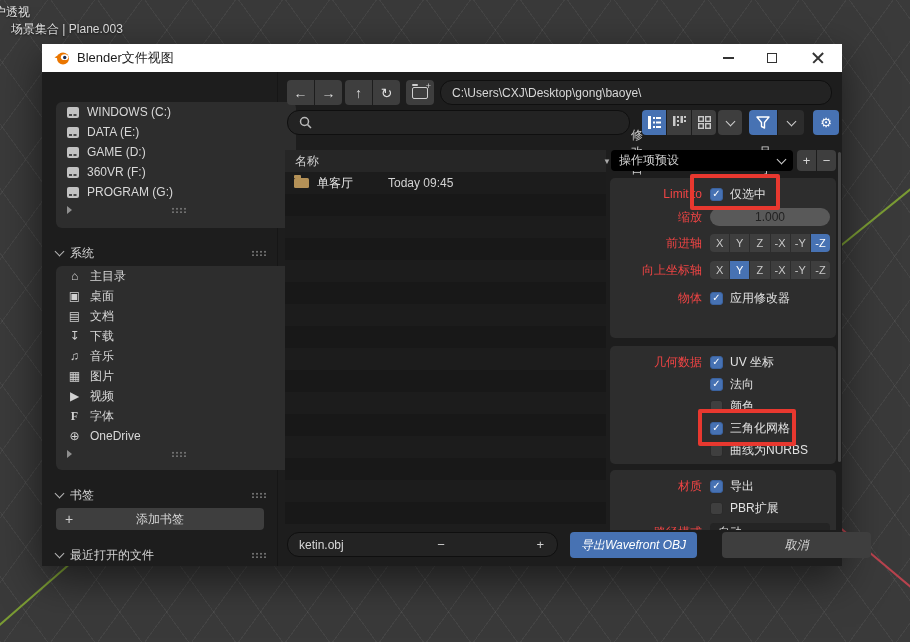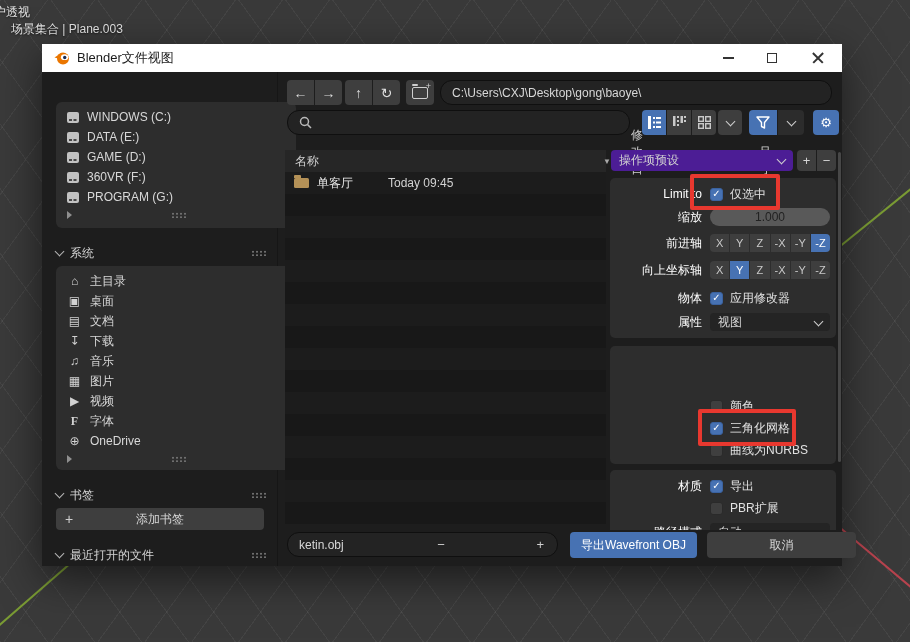--- a/index.html
+++ b/index.html
@@ -18,21 +18,21 @@
   .wbtn{position:absolute;top:0;width:44px;height:28px;display:flex;align-items:center;justify-content:center;}
   .ic-min{width:11px;height:1.5px;background:#333;}
   .ic-max{width:10px;height:10px;border:1.2px solid #333;box-sizing:border-box;}
   .ic-close{position:relative;width:12px;height:12px;}
   .ic-close::before,.ic-close::after{content:"";position:absolute;left:-1px;top:5px;width:14px;height:1.5px;background:#333;}
   .ic-close::before{transform:rotate(45deg);} .ic-close::after{transform:rotate(-45deg);}
   
   .shead{position:absolute;left:14px;width:210px;height:16px;display:flex;align-items:center;gap:7px;color:#d4d4d4;}
   .chev{width:6px;height:6px;border-right:1.6px solid #b5b5b5;border-bottom:1.6px solid #b5b5b5;transform:rotate(45deg);margin-top:-3px;flex:none;}
   .grip{margin-left:auto;width:15px;height:6px;background-image:radial-gradient(circle,#6e6e6e .9px,transparent 1.05px);background-size:4px 3.5px;}
-  .sbox{position:absolute;left:14px;width:240px;background:#2d2d2d;border-radius:6px;box-sizing:border-box;padding-top:5px;}
+  .sbox{position:absolute;left:14px;width:240px;background:#2d2d2d;border-radius:6px;box-sizing:border-box;}
   .sitem{height:20px;display:flex;align-items:center;gap:8px;padding:0 11px;color:#d8d8d8;}
   .sfoot{height:15px;display:flex;align-items:center;padding:0 11px;}
   .sfoot .grip{margin:0 auto;}
   .tri{width:0;height:0;border-left:5px solid #8f8f8f;border-top:4px solid transparent;border-bottom:4px solid transparent;}
   .drive{width:12px;height:11px;background:#c2c2c2;border-radius:2px;position:relative;flex:none;}
   .drive::after{content:"";position:absolute;left:2px;bottom:2px;width:3px;height:2px;background:#474747;box-shadow:4.5px 0 0 #474747;}
   .sicon{width:15px;text-align:center;color:#d2d2d2;font-size:12px;flex:none;}
   .addbtn{position:absolute;left:14px;width:208px;height:22px;background:#3e3e3e;border-radius:4px;display:flex;align-items:center;justify-content:center;color:#d6d6d6;}
   .addbtn .plus{position:absolute;left:9px;font-size:14px;color:#cfcfcf;}
   .vsep{position:absolute;left:235px;top:28px;bottom:0;width:1px;background:#161616;}
@@ -47,37 +47,37 @@
   #lhead{position:absolute;left:243px;top:106px;width:321px;height:22px;background:#262626;display:flex;align-items:center;color:#cfcfcf;}
   #lhead .csep{width:1px;height:12px;background:#3c3c3c;}
   #listarea{position:absolute;left:243px;top:128px;width:321px;height:352px;background:repeating-linear-gradient(180deg,#1c1c1c 0 22px,#181818 22px 44px);}
   .frow{position:absolute;left:0;top:0;width:100%;height:22px;display:flex;align-items:center;}
   .folder{width:15px;height:10px;background:#b49157;border-radius:1.5px;position:relative;flex:none;margin:0 8px 0 9px;}
   .folder::before{content:"";position:absolute;top:-3px;left:0;width:7px;height:3px;background:#b49157;border-radius:1px 1px 0 0;}
   
   #rpanel{position:absolute;left:568px;top:106px;width:226px;height:380px;overflow:hidden;}
   .pbox{position:absolute;left:0;width:226px;background:#2d2d2d;border-radius:5px;}
   .prow{position:absolute;left:6px;right:6px;height:20px;display:flex;align-items:center;}
-  .plabel{width:86px;text-align:right;margin-right:8px;color:#ffffff;flex:none;white-space:nowrap;}
+  .plabel{width:86px;text-align:right;margin-right:8px;color:#ef4444;flex:none;white-space:nowrap;}
   .pctrl{flex:1;display:flex;align-items:center;gap:7px;min-width:0;}
   .chk{width:13px;height:13px;border-radius:3px;background:#3f3f3f;border:1px solid #2a2a2a;box-sizing:border-box;display:flex;align-items:center;justify-content:center;font-size:10px;color:transparent;flex:none;}
   .chk.on{background:#4772b3;border-color:#3a62a0;color:#fff;}
   .chk::after{content:"✓";line-height:1;}
   .clab{color:#e2e2e2;white-space:nowrap;}
   .vfield{flex:1;height:18px;border-radius:9px;background:#595959;color:#222;display:flex;align-items:center;justify-content:center;}
   .dd{flex:1;height:18px;border-radius:4px;background:#242424;color:#d6d6d6;display:flex;align-items:center;padding:0 8px;}
   .dd .dchev{margin-left:auto;}
   .axgrp{flex:1;display:flex;gap:1px;}
   .axgrp span{flex:1;height:18px;background:#3e3e3e;color:#c9c9c9;font-size:11px;display:flex;align-items:center;justify-content:center;}
   .axgrp span:first-child{border-radius:4px 0 0 4px;} .axgrp span:last-child{border-radius:0 4px 4px 0;}
   .axgrp span.sel{background:#4772b3;color:#fff;}
-  #presetdd{position:absolute;left:1px;top:0;width:182px;height:21px;border-radius:4px;background:#4c1d95;color:#d2d2d2;display:flex;align-items:center;padding:0 8px;box-sizing:border-box;}
+  #presetdd{position:absolute;left:1px;top:0;width:182px;height:21px;border-radius:4px;background:#000000;color:#d2d2d2;display:flex;align-items:center;padding:0 8px;box-sizing:border-box;}
   .pm{position:absolute;top:0;width:19px;height:21px;background:#3e3e3e;color:#d6d6d6;display:flex;align-items:center;justify-content:center;font-size:13px;}
   
-  .btn{position:absolute;top:488px;height:26px;background:#3e3e3e;border-radius:4px;color:#d9d9d9;display:flex;align-items:center;justify-content:center;}
+  .btn{position:absolute;top:488px;height:26px;background:#3e3e3e;border-radius:4px;color:#d9d9d9;display:flex;align-items:center;justify-content:center;font-style:italic;}
   .btn.primary{background:#4772b3;color:#fff;}
   #fname .stp{margin-left:auto;color:#cfcfcf;font-size:13px;padding-left:12px;}
   .scroll-up{position:absolute;left:773px;top:506px;width:16px;height:10px;display:flex;align-items:center;justify-content:center;}
   .scroll-up i{width:6px;height:6px;border-left:1.6px solid #9a9a9a;border-top:1.6px solid #9a9a9a;transform:rotate(45deg);margin-top:3px;}
   .rscroll{position:absolute;left:796px;top:108px;width:3px;height:310px;background:#474747;border-radius:2px;}
   
   .anno{position:absolute;border:4px solid #e8382f;border-radius:2px;z-index:20;}
   svg{display:block;}
 </style>
 </head>
@@ -334,31 +334,36 @@
           </span>
         </span>
       </div>
       <div class="prow" style="top:138px;">
         <span class="plabel">物体</span>
         <span class="pctrl">
           <span class="chk on"></span>
           <span class="clab">应用修改器</span>
         </span>
       </div>
-      <div class="prow" style="top:162px;">
-        <span class="plabel">属性</span>
-        <span class="pctrl">
-          <span class="dd">
-            <span>视图</span>
-            <span class="dchev"></span>
-          </span>
-        </span>
-      </div>
 
       <div class="pbox" style="top:196px;height:118px;"></div>
+      <div class="prow" style="top:202px;">
+        <span class="plabel">几何数据</span>
+        <span class="pctrl">
+            <span class="chk on"></span>
+            <span class="clab">UV 坐标</span>
+          </span>
+      </div>
+      <div class="prow" style="top:224px;">
+        <span class="plabel"></span>
+        <span class="pctrl">
+            <span class="chk on"></span>
+            <span class="clab">法向</span>
+          </span>
+      </div>
       <div class="prow" style="top:246px;">
         <span class="plabel"></span>
         <span class="pctrl">
             <span class="chk"></span>
             <span class="clab">颜色</span>
           </span>
       </div>
       <div class="prow" style="top:290px;">
         <span class="plabel"></span>
         <span class="pctrl">
@@ -404,18 +409,18 @@
     <div class="scroll-up">
         <i></i>
       </div>
 
     <div class="tfield" id="fname" style="left:245px;width:271px;top:488px;">
       <span>ketin.obj</span>
       <span class="stp">−</span>
       <span class="stp" style="padding-left:10px;padding-right:2px;">+</span>
     </div>
     <div class="btn primary" style="left:528px;width:127px;">导出Wavefront OBJ</div>
-    <div class="btn" style="left:665px;width:149px;">取消</div>
+    <div class="btn" style="left:680px;width:149px;">取消</div>
   </div>
 
   <div class="anno" style="left:690px;top:174px;width:82px;height:28px;"></div>
   <div class="anno" style="left:698px;top:409px;width:90px;height:29px;"></div>
 </div>
 
 </body></html>

